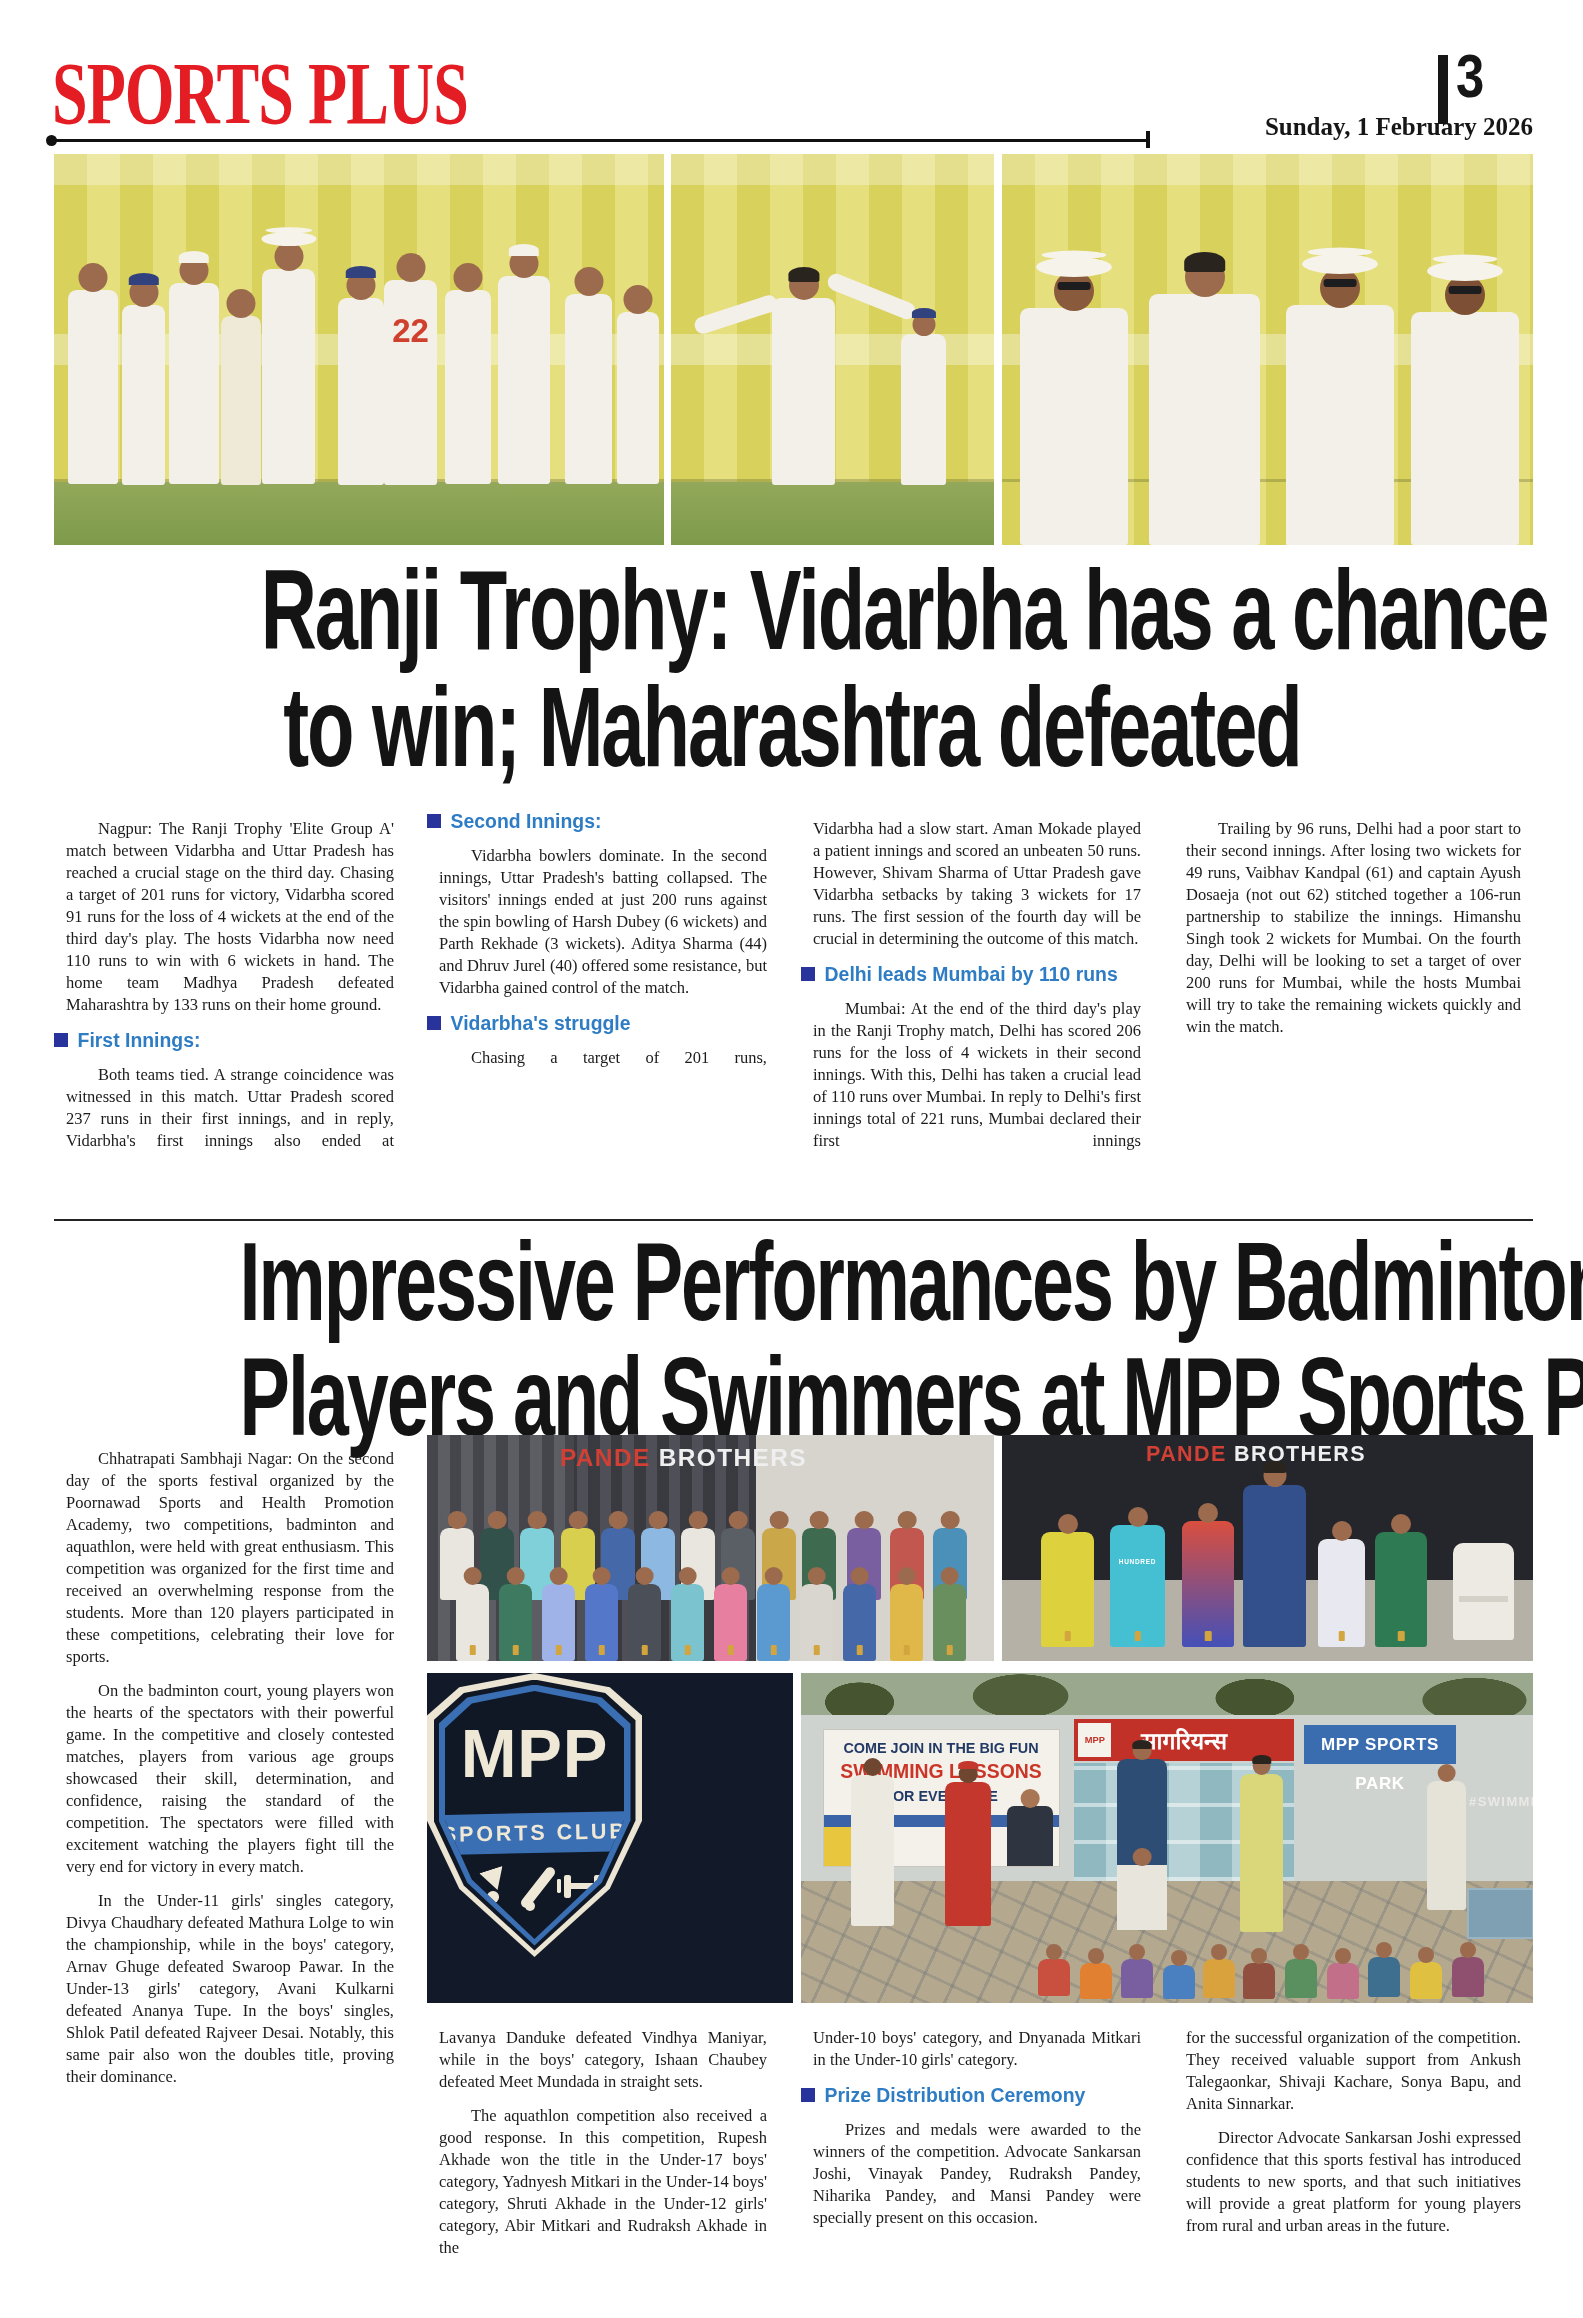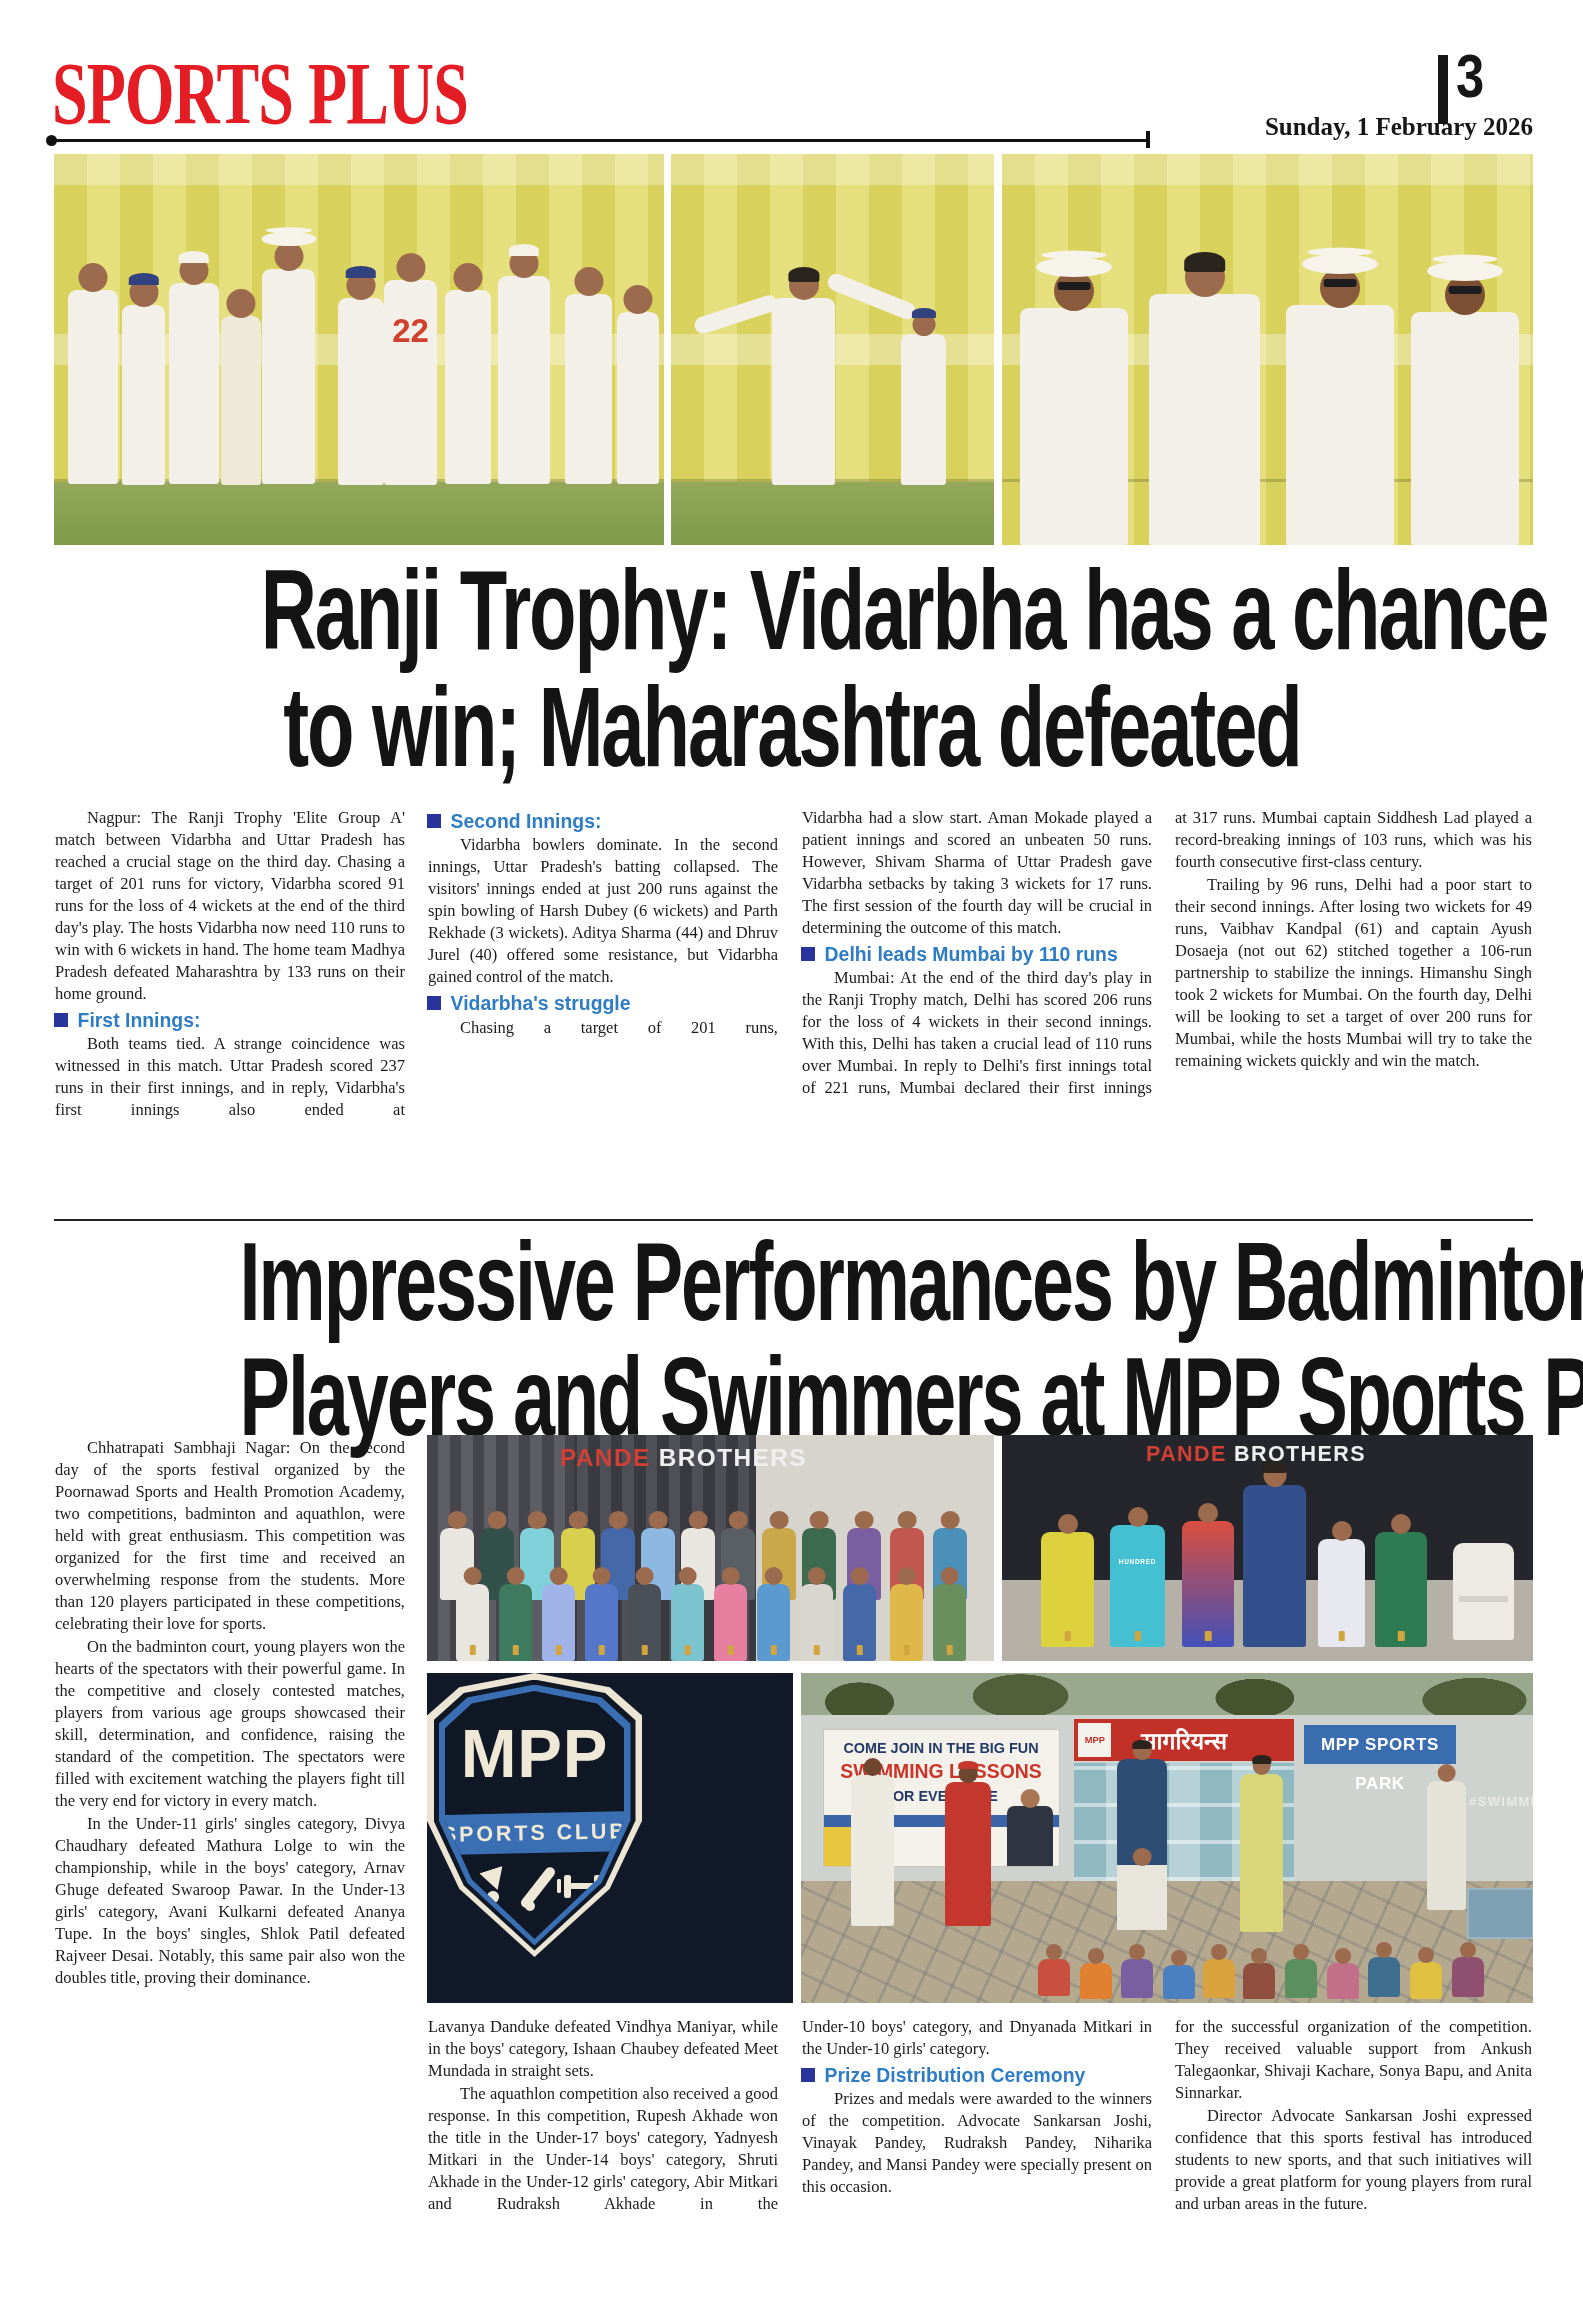--- a/index.html
+++ b/index.html
@@ -15,21 +15,21 @@
   .rule-tick{position:absolute;left:1146px;top:131px;width:3.6px;height:17px;background:#111;}
 
   
   .headline{position:absolute;text-align:center;font-family:"Liberation Sans",sans-serif;font-weight:800;color:#141414;letter-spacing:-2.9px;white-space:nowrap;}
   .h1{left:54px;top:551px;width:1476px;font-size:108px;line-height:112px;transform:scale(.72,1.05);transform-origin:center top;}
   .h2{left:25px;top:1225px;width:1533px;font-size:105px;line-height:108px;transform:scale(.72,1.06);transform-origin:center top;}
   .rule2{position:absolute;left:54px;top:1219px;width:1479px;height:2.2px;background:#222;}
 
   
   .col{position:absolute;width:352px;font:16.5px/22px "Liberation Serif",serif;color:#1b1b1b;text-align:justify;}
-  .col p{margin:1px;}
+  .col p{margin:12px;}
   p.ind{text-indent:32px;}
   p.cont{text-align-last:justify;}
   .subhead{margin:2.9px 0 1.4px;display:flex;align-items:center;gap:10px;font:700 19.4px/24px "Liberation Sans",sans-serif;color:#2e7cc4;}
   .sq{width:13.6px;height:13.6px;background:#28339b;flex:0 0 auto;}
 
   
   .photo{position:absolute;overflow:hidden;}
   .stadium{background:
      linear-gradient(180deg,rgba(255,255,255,.30) 0 8%,rgba(255,255,255,0) 8% 46%,rgba(255,255,255,.34) 46% 54%,rgba(255,255,255,0) 54% 83%,rgba(60,70,30,.25) 83% 84%,rgba(255,255,255,0) 84%),
      repeating-linear-gradient(90deg,#d8d15c 0 33px,#e5df7d 33px 66px);}
@@ -172,21 +172,20 @@
   <div class="col" style="left:801px;top:806px;">
     <p>Vidarbha had a slow start. Aman Mokade played a patient innings and scored an unbeaten 50 runs. However, Shivam Sharma of Uttar Pradesh gave Vidarbha setbacks by taking 3 wickets for 17 runs. The first session of the fourth day will be crucial in determining the outcome of this match.</p>
     <div class="subhead">
         <span class="sq"></span>
         <span>Delhi leads Mumbai by 110 runs</span>
       </div>
     <p class="ind cont">Mumbai: At the end of the third day's play in the Ranji Trophy match, Delhi has scored 206 runs for the loss of 4 wickets in their second innings. With this, Delhi has taken a crucial lead of 110 runs over Mumbai. In reply to Delhi's first innings total of 221 runs, Mumbai declared their first innings</p>
   </div>
 
   <div class="col" style="left:1174px;top:806px;width:359px;">
-    <p>at 317 runs. Mumbai captain Siddhesh Lad played a record-breaking innings of 103 runs, which was his fourth consecutive first-class century.</p>
     <p class="ind">Trailing by 96 runs, Delhi had a poor start to their second innings. After losing two wickets for 49 runs, Vaibhav Kandpal (61) and captain Ayush Dosaeja (not out 62) stitched together a 106-run partnership to stabilize the innings. Himanshu Singh took 2 wickets for Mumbai. On the fourth day, Delhi will be looking to set a target of over 200 runs for Mumbai, while the hosts Mumbai will try to take the remaining wickets quickly and win the match.</p>
   </div>
 
   <div class="rule2"></div>
   <div class="headline h2">
     <div>Impressive Performances by Badminton</div>
     <div>Players and Swimmers at MPP Sports Park</div>
   </div>
 
   <div class="col" style="left:54px;top:1436px;">

